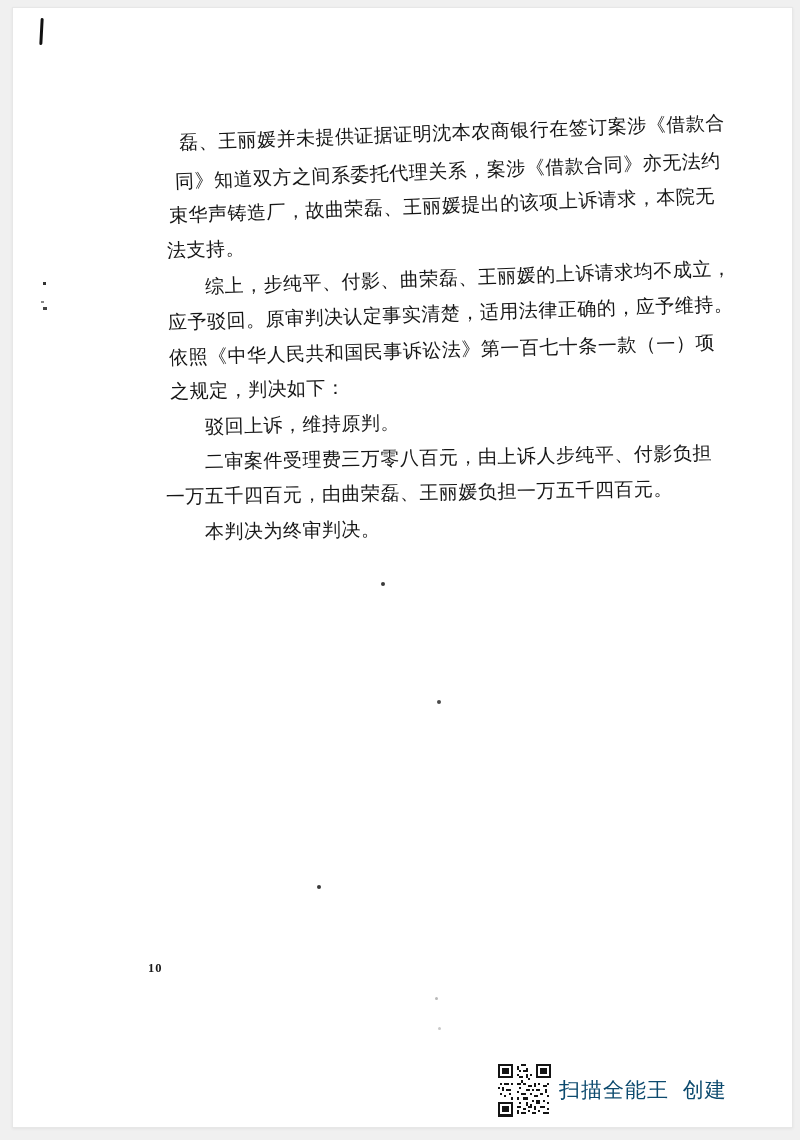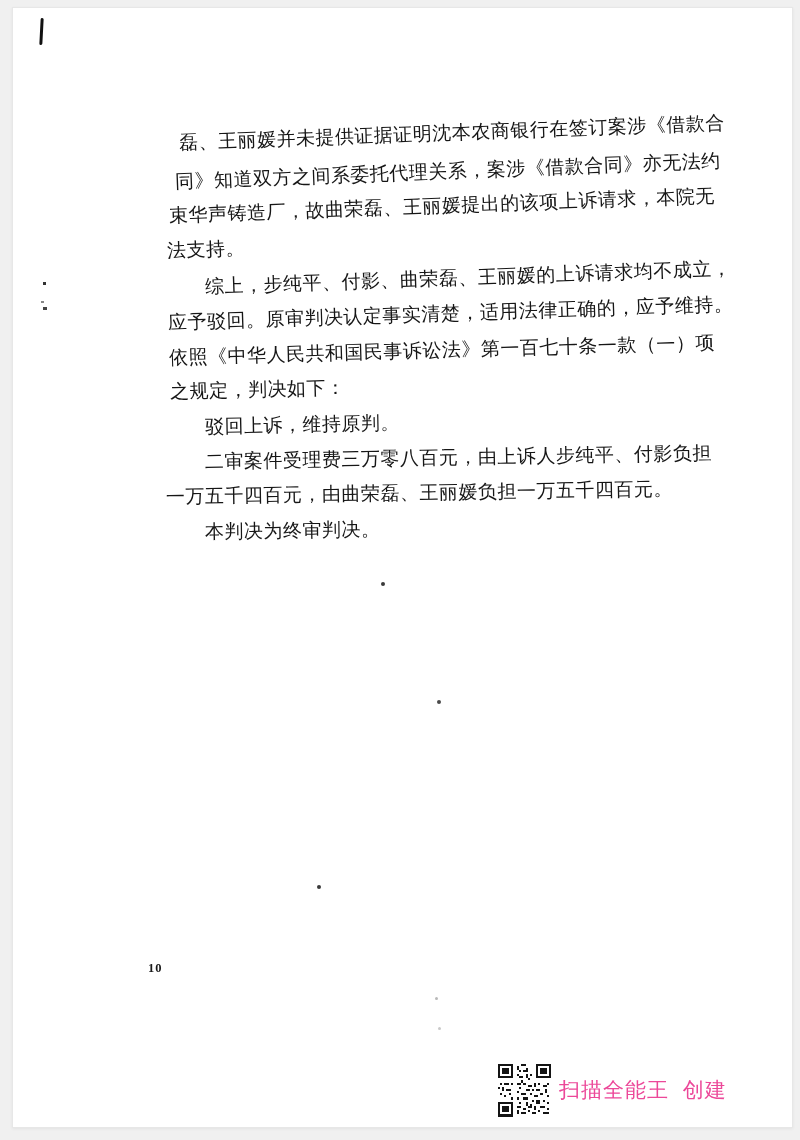--- a/index.html
+++ b/index.html
@@ -47,21 +47,21 @@
   .dot4{left:422px;top:989px;width:3px;height:3px;border-radius:50%;background:#b9b9b9;}
   .dot5{left:425px;top:1019px;width:3px;height:3px;border-radius:50%;background:#c9c9c9;}
   .watermark{
     position:absolute;left:485px;top:1054px;height:56px;
     display:flex;align-items:center;
   }
   .qr{width:53px;height:54px;display:block;}
   .wm-text{
     margin-left:8px;white-space:pre;
     font-family:"Liberation Sans","DejaVu Sans",sans-serif;
-    font-size:21px;color:#ec4899;letter-spacing:1px;
+    font-size:21px;color:#0c4a6e;letter-spacing:1px;
   }
 </style>
 </head>
 <body>
 
 <div class="canvas">
   <div class="page">
 
     <div class="artifact pen-stroke"></div>
     <div class="artifact speck1"></div>

